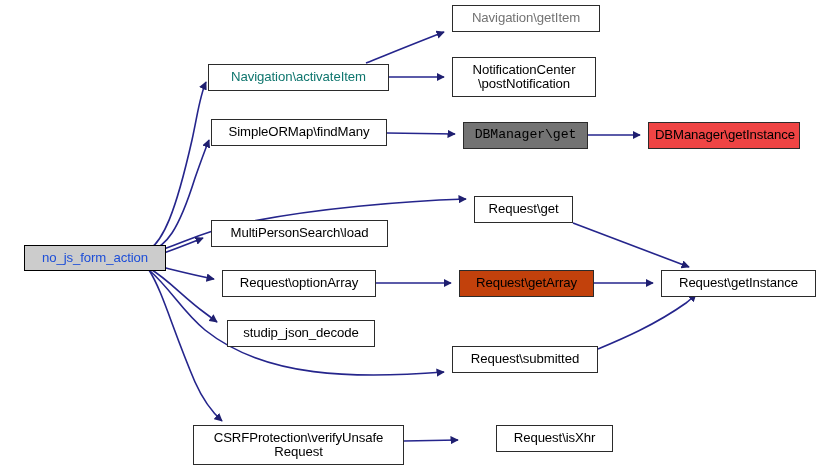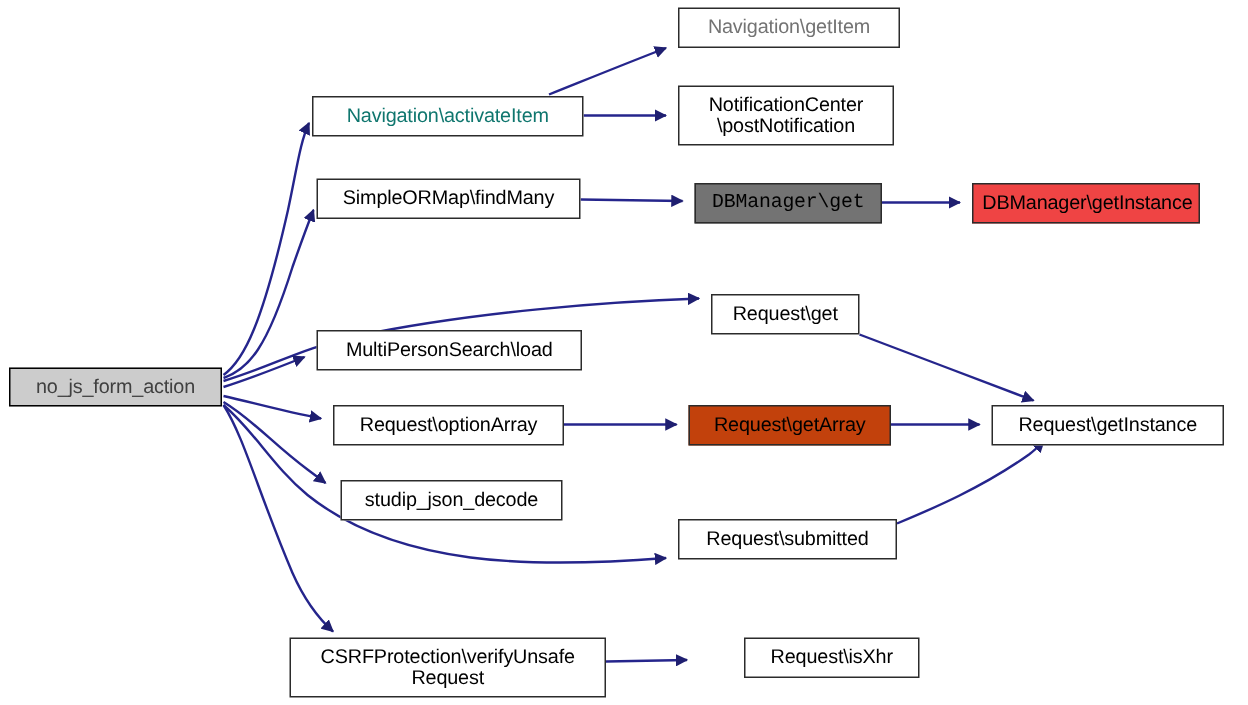--- a/index.html
+++ b/index.html
@@ -72,21 +72,21 @@
         <path d="M387,133 L455,134" fill="none" stroke="#25258c" stroke-width="1.6" marker-end="url(#arrow)"></path>
         <path d="M588,135 L640,135" fill="none" stroke="#25258c" stroke-width="1.6" marker-end="url(#arrow)"></path>
         <path d="M573,223 C608,236 654,254 689,267" fill="none" stroke="#25258c" stroke-width="1.6" marker-end="url(#arrow)"></path>
         <path d="M376,283 L451,283" fill="none" stroke="#25258c" stroke-width="1.6" marker-end="url(#arrow)"></path>
         <path d="M594,283 L653,283" fill="none" stroke="#25258c" stroke-width="1.6" marker-end="url(#arrow)"></path>
         <path d="M598,349 C622,339 655,325 686,303 C690,300 693,297 696,294" fill="none" stroke="#25258c" stroke-width="1.6" marker-end="url(#arrow)"></path>
         <path d="M404,441 L458,440" fill="none" stroke="#25258c" stroke-width="1.6" marker-end="url(#arrow)"></path>
       </g>
   </svg>
   <div id="node-group">
-      <div class="graph-node root" style="left: 6px; top: 245px; width: 142px; height: 26px; background: rgb(204, 204, 204); border-color: rgb(0, 0, 0); color: #404040;"><span class="node-label">no_js_form_action</span></div>
+      <div class="graph-node root" style="left: 24px; top: 245px; width: 142px; height: 26px; background: rgb(204, 204, 204); border-color: rgb(0, 0, 0); color: #1d4ed8;"><span class="node-label">no_js_form_action</span></div>
       <div class="graph-node" style="left: 208px; top: 64px; width: 181px; height: 27px; background: rgb(255, 255, 255); border-color: rgb(43, 43, 43); color: #0f766e;"><span class="node-label">Navigation\activateItem</span></div>
       <div class="graph-node" style="left: 452px; top: 5px; width: 148px; height: 27px; background: rgb(255, 255, 255); border-color: rgb(43, 43, 43); color: #737373;"><span class="node-label">Navigation\getItem</span></div>
       <div class="graph-node" style="left: 452px; top: 57px; width: 144px; height: 40px; background: rgb(255, 255, 255); border-color: rgb(43, 43, 43); color: rgb(0, 0, 0);"><span class="node-label">NotificationCenter
 \postNotification</span></div>
       <div class="graph-node" style="left: 211px; top: 119px; width: 176px; height: 27px; background: rgb(255, 255, 255); border-color: rgb(43, 43, 43); color: rgb(0, 0, 0); justify-content: center;"><span class="node-label">SimpleORMap\findMany</span></div>
       <div class="graph-node" style="left: 463px; top: 122px; width: 125px; height: 27px; background: #737373; border-color: rgb(43, 43, 43); color: rgb(0, 0, 0); font-family: Liberation Mono, monospace;"><span class="node-label">DBManager\get</span></div>
       <div class="graph-node" style="left: 648px; top: 122px; width: 152px; height: 27px; background: #ef4444; border-color: rgb(43, 43, 43); color: rgb(0, 0, 0); justify-content: flex-end;"><span class="node-label">DBManager\getInstance</span></div>
       <div class="graph-node" style="left: 474px; top: 196px; width: 99px; height: 27px; background: rgb(255, 255, 255); border-color: rgb(43, 43, 43); color: rgb(0, 0, 0);"><span class="node-label">Request\get</span></div>
       <div class="graph-node" style="left: 211px; top: 220px; width: 177px; height: 27px; background: rgb(255, 255, 255); border-color: rgb(43, 43, 43); color: rgb(0, 0, 0);"><span class="node-label">MultiPersonSearch\load</span></div>
       <div class="graph-node" style="left: 222px; top: 270px; width: 154px; height: 27px; background: rgb(255, 255, 255); border-color: rgb(43, 43, 43); color: rgb(0, 0, 0);"><span class="node-label">Request\optionArray</span></div>

